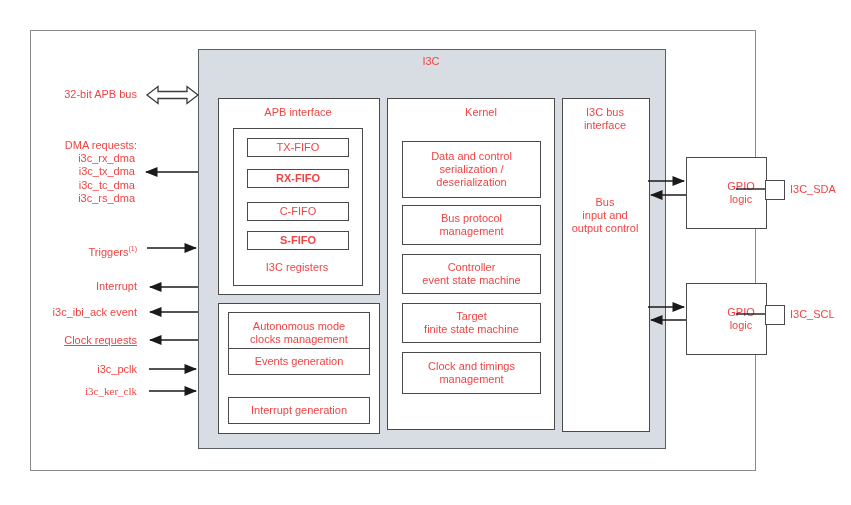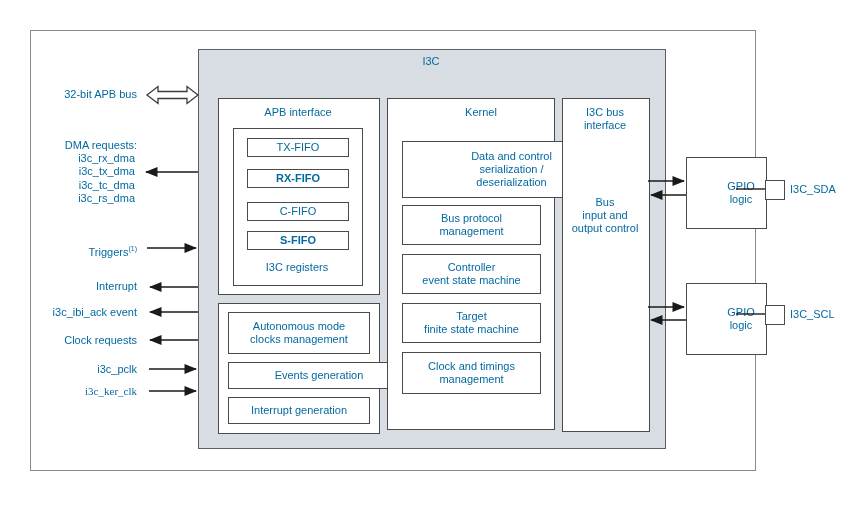--- a/index.html
+++ b/index.html
@@ -1,18 +1,18 @@
 <!DOCTYPE html>
 <html><head>
 <meta charset="utf-8">
 <style>
   html,body { margin:0; padding:0; background:#ffffff; }
   #canvas {
     position:relative; width:851px; height:505px; overflow:hidden;
-    font-family:"Liberation Sans", sans-serif; color:#0369a1; background:#ffffff;
+    font-family:"Liberation Sans", sans-serif; color:#ef4444; background:#ffffff;
   }
   .abs { position:absolute; }
   .lbl { font-size:11px; line-height:13px; white-space:pre-line; }
   .right { text-align:right; }
   .center { text-align:center; }
   .outer-rect { border:1px solid #8a8a8a; background:#ffffff; }
   .gray-box  { border:1px solid #5a5f66; background:#d8dde3; }
   .white-box { border:1px solid #4a4a4a; background:#ffffff; }
   .fifo-box  { border:1px solid #4a4a4a; background:#ffffff;
                display:flex; align-items:center; justify-content:center; }
@@ -34,43 +34,43 @@
   <div class="abs lbl right" style="left:20px; top:139px; width:117px;">DMA requests:</div>
   <div class="abs lbl right" style="left:20px; top:152px; width:115px;">i3c_rx_dma</div>
   <div class="abs lbl right" style="left:20px; top:165px; width:115px;">i3c_tx_dma</div>
   <div class="abs lbl right" style="left:20px; top:179px; width:115px;">i3c_tc_dma</div>
   <div class="abs lbl right" style="left:20px; top:192px; width:115px;">i3c_rs_dma</div>
 
   <div class="abs lbl right" style="left:20px; top:242px; width:117px;"><span>Triggers</span><sup style="font-size:7px;">(1)</sup></div>
 
   <div class="abs lbl right" style="left:20px; top:280px; width:117px;">Interrupt</div>
   <div class="abs lbl right" style="left:20px; top:306px; width:117px;">i3c_ibi_ack event</div>
-  <div class="abs lbl right" style="left:20px; top:334px; width:117px;">Clock requests</div>
+  <div class="abs lbl right" style="left:20px; top:334px; width:117px;text-decoration:underline;">Clock requests</div>
   <div class="abs lbl right" style="left:20px; top:363px; width:117px;">i3c_pclk</div>
   <div class="abs lbl right" style="left:20px; top:385px; width:117px;font-family:Liberation Serif, serif;">i3c_ker_clk</div>
 
   <div class="abs white-box" style="left:218px; top:98px; width:160px; height:195px;"></div>
   <div class="abs lbl center" style="left:218px; top:106px; width:160px;">APB interface</div>
 
   <div class="abs white-box" style="left:233px; top:128px; width:128px; height:156px;"></div>
   <div class="abs fifo-box lbl" style="left:247px; top:138px; width:100px; height:17px;"><span>TX-FIFO</span></div>
   <div class="abs fifo-box lbl" style="left:247px; top:169px; width:100px; height:17px;font-weight:bold;"><span>RX-FIFO</span></div>
   <div class="abs fifo-box lbl" style="left:247px; top:202px; width:100px; height:17px;"><span>C-FIFO</span></div>
   <div class="abs fifo-box lbl" style="left:247px; top:231px; width:100px; height:17px;font-weight:bold;"><span>S-FIFO</span></div>
   <div class="abs lbl center" style="left:233px; top:261px; width:128px;">I3C registers</div>
 
   <div class="abs white-box" style="left:218px; top:303px; width:160px; height:129px;"></div>
   <div class="abs fifo-box lbl center" style="left:228px; top:312px; width:140px; height:40px;"><span>Autonomous mode
 clocks management</span></div>
-  <div class="abs fifo-box lbl center" style="left:228px; top:362px; width:140px; height:25px;padding-left:20px;"><span>Events generation</span></div>
+  <div class="abs fifo-box lbl center" style="left:228px; top:348px; width:140px; height:25px;"><span>Events generation</span></div>
   <div class="abs fifo-box lbl center" style="left:228px; top:397px; width:140px; height:25px;"><span>Interrupt generation</span></div>
 
   <div class="abs white-box" style="left:387px; top:98px; width:166px; height:330px;"></div>
   <div class="abs lbl center" style="left:390px; top:106px; width:182px;">Kernel</div>
-  <div class="abs fifo-box lbl center" style="left:402px; top:141px; width:137px; height:55px;padding-left:40px;"><span>Data and control
+  <div class="abs fifo-box lbl center" style="left:402px; top:141px; width:137px; height:55px;"><span>Data and control
 serialization /
 deserialization</span></div>
   <div class="abs fifo-box lbl center" style="left:402px; top:205px; width:137px; height:38px;"><span>Bus protocol
 management</span></div>
   <div class="abs fifo-box lbl center" style="left:402px; top:254px; width:137px; height:38px;"><span>Controller
 event state machine</span></div>
   <div class="abs fifo-box lbl center" style="left:402px; top:303px; width:137px; height:38px;"><span>Target
 finite state machine</span></div>
   <div class="abs fifo-box lbl center" style="left:402px; top:352px; width:137px; height:40px;"><span>Clock and timings
 management</span></div>

